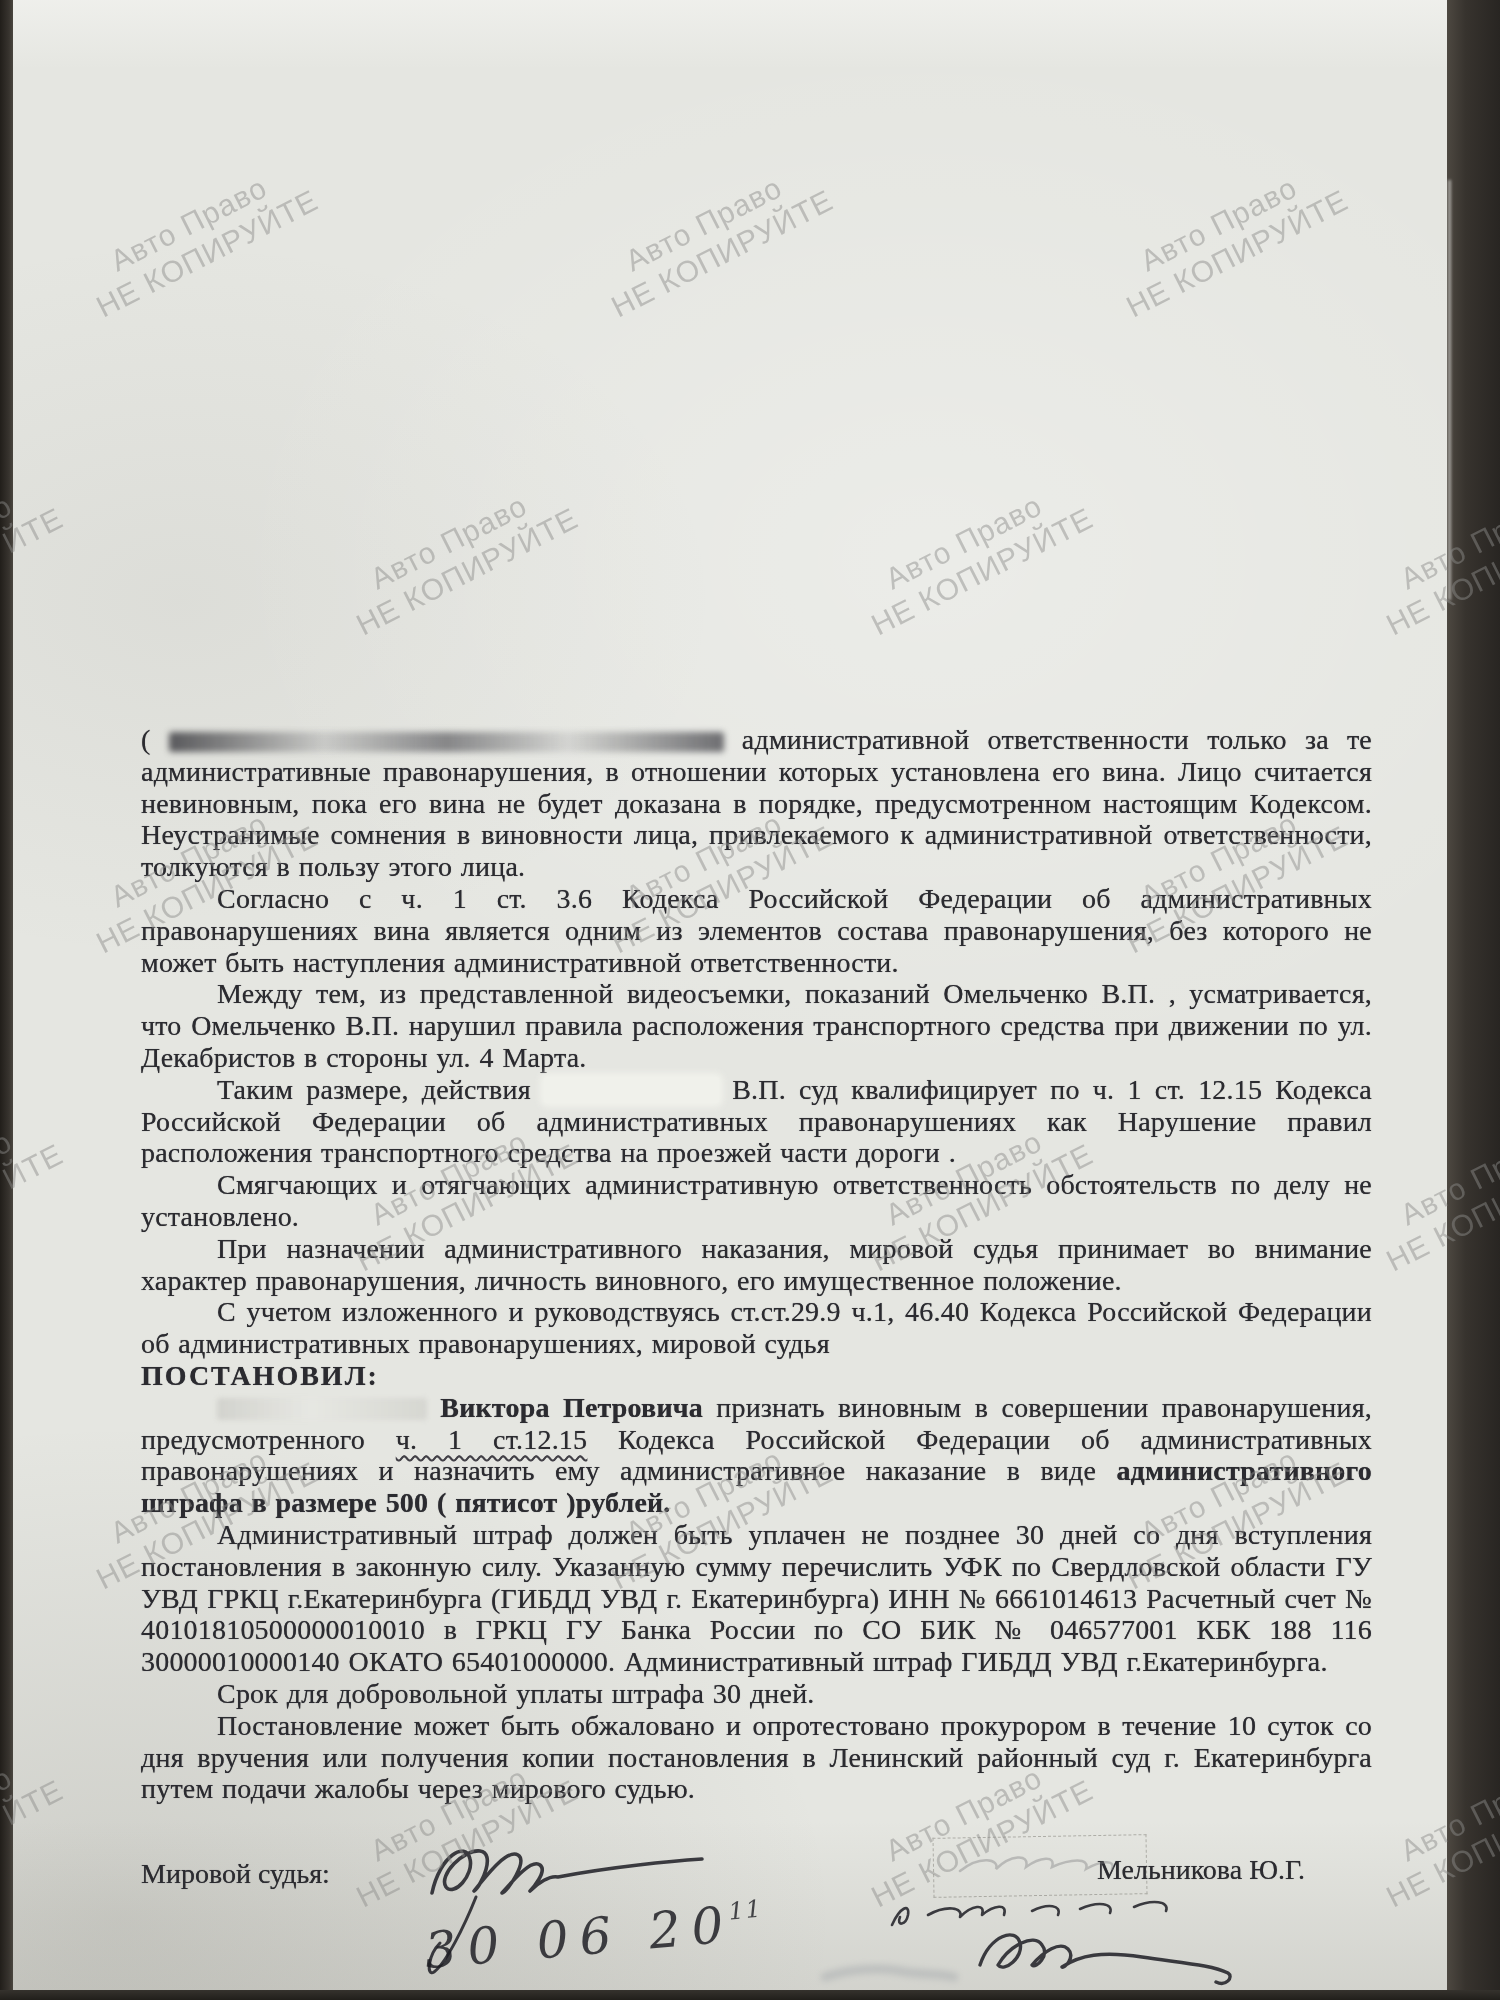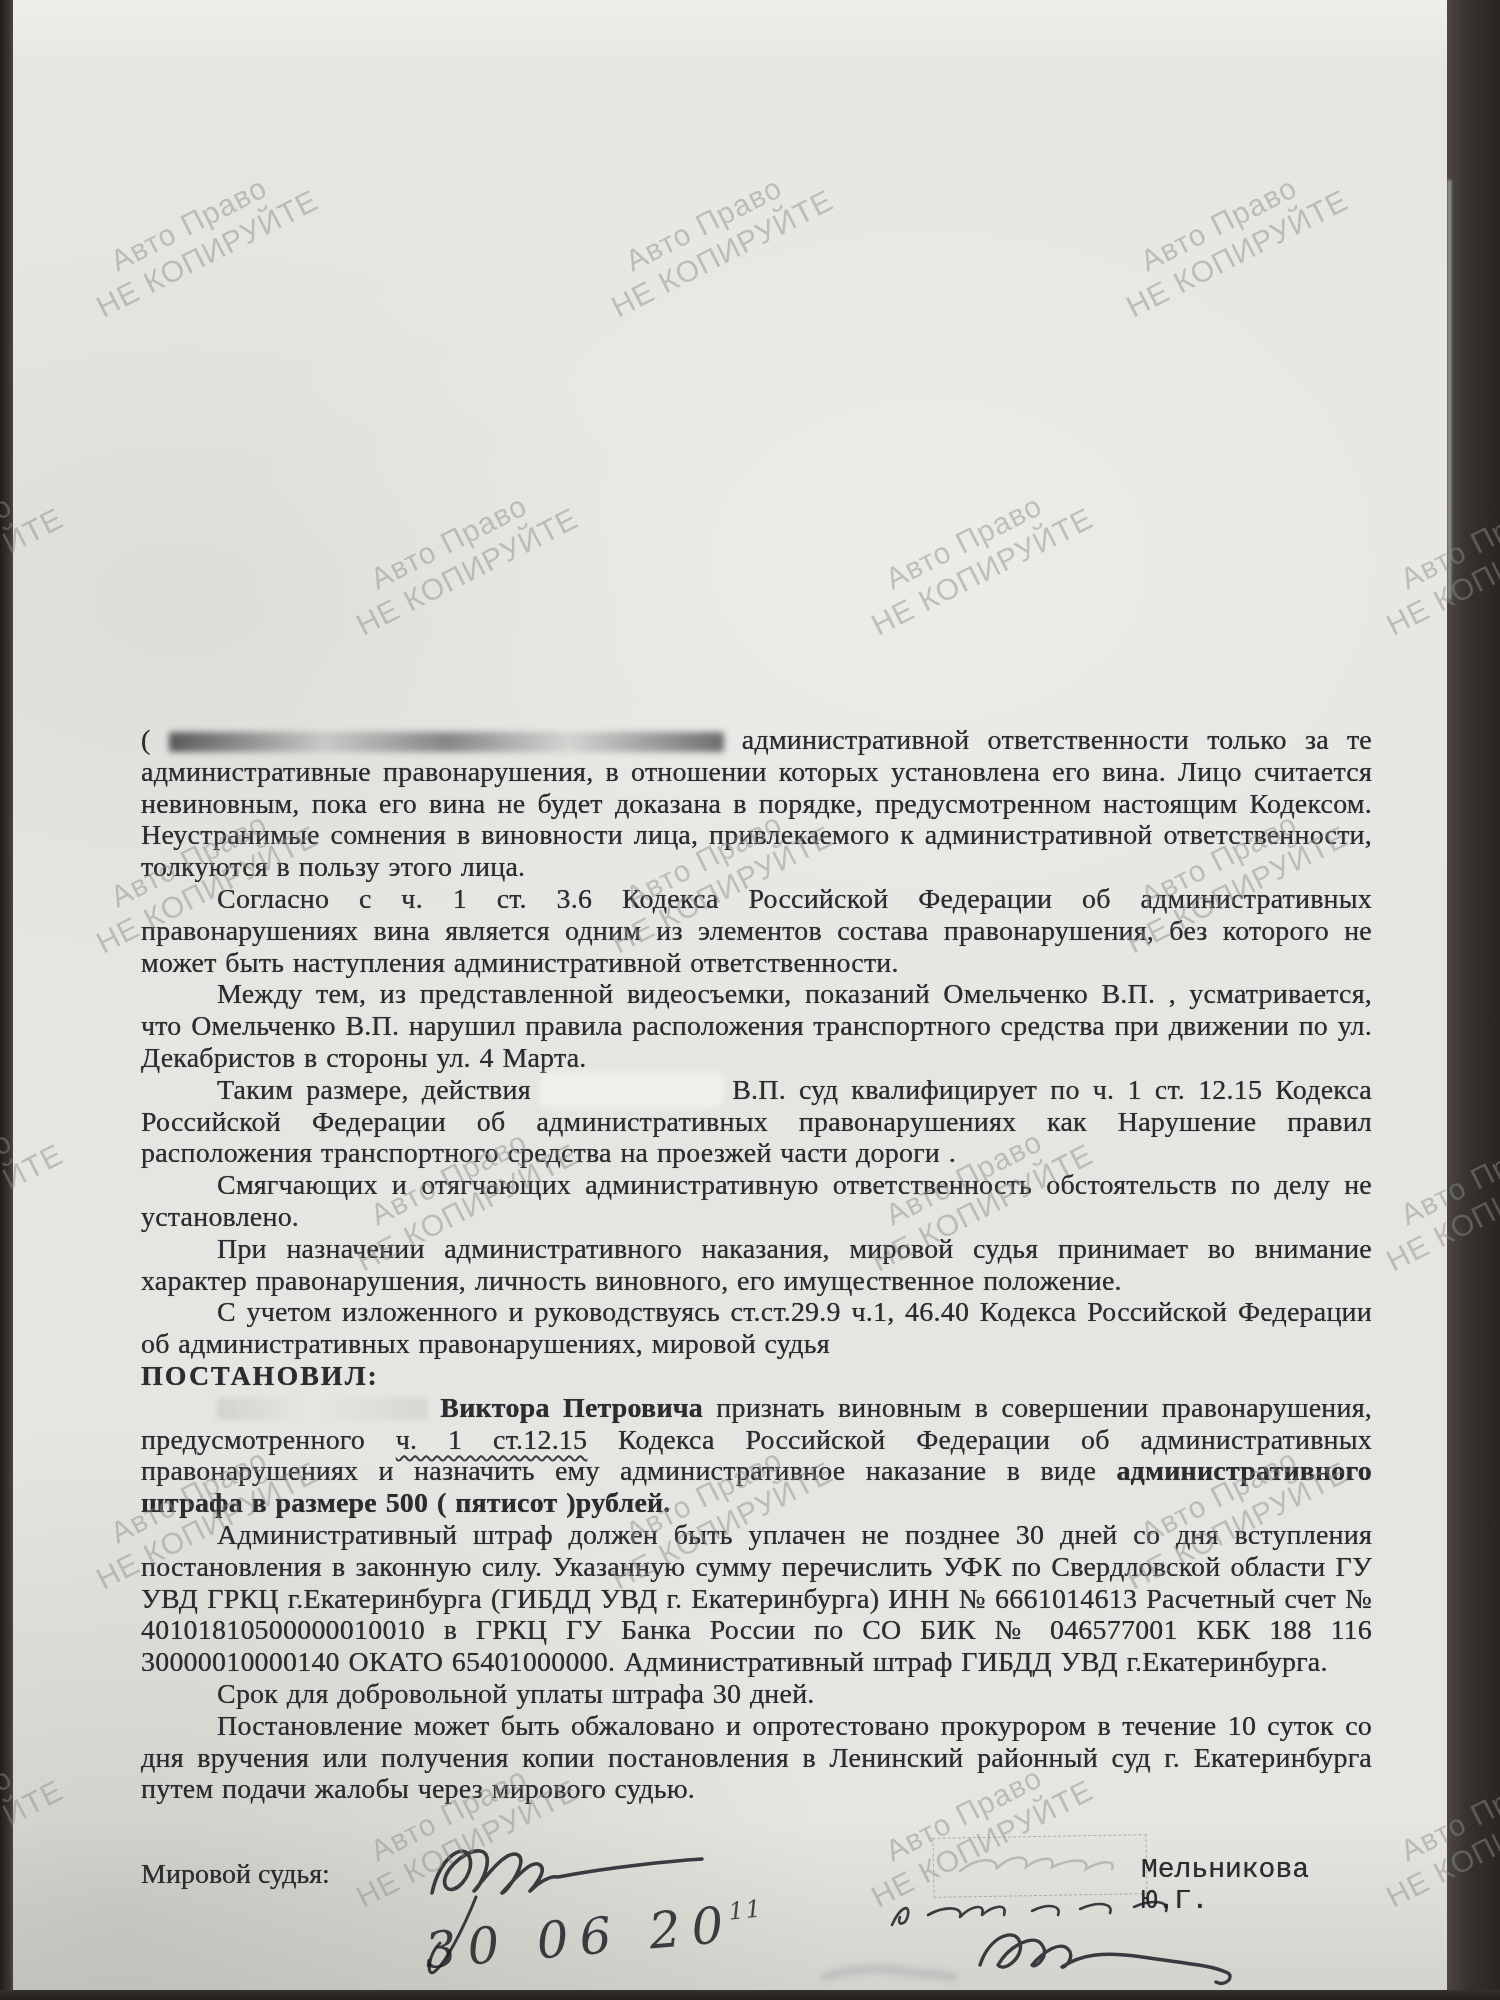--- a/index.html
+++ b/index.html
@@ -44,21 +44,21 @@
       rgba(72,72,78,.6) 50%,rgba(150,150,152,.22) 72%,rgba(62,62,68,.72));
       filter:blur(3px);margin-bottom:-3px;}
   .red-whiteout{background:#f0f1eb;box-shadow:0 0 7px 4px rgba(241,242,236,.95);
       filter:blur(.5px);margin-bottom:-4px;}
   .red-light-blur{background:linear-gradient(90deg,rgba(198,198,193,.6),
       rgba(232,232,228,.55) 45%,rgba(202,202,197,.55));filter:blur(2.5px);margin-bottom:-3px;}
   
   #sig-row{position:absolute;left:141px;top:1854px;width:1231px;height:40px;z-index:4;
       font-size:28px;color:#2b2b30;text-shadow:0 0 .7px rgba(43,43,48,.8);}
   #judge-label{position:absolute;left:0;top:4px;}
-  #judge-name{position:absolute;left:1000px;top:0;font-family:Liberation Mono, monospace;}
+  #judge-name{position:absolute;left:956px;top:0;}
   #stamp-box{position:absolute;left:933px;top:1836px;width:212px;height:58px;z-index:3;
       border:1.6px dashed rgba(110,108,100,.45);transform:rotate(-1deg);}
   #handwriting{position:absolute;left:380px;top:1815px;z-index:5;}
   .ink{fill:none;stroke:#1d1d24;stroke-linecap:round;stroke-linejoin:round;opacity:.85;}
   .ink-faint{fill:none;stroke:#7d7d80;stroke-linecap:round;opacity:.4;}
   .stamp-smudge{fill:none;stroke:#8d939b;stroke-linecap:round;opacity:.32;filter:blur(3px);}
   .hw-date{font-family:"DejaVu Serif",serif;font-style:italic;font-size:50px;
       fill:rgba(28,28,34,.83);letter-spacing:11px;}
   .hw-date-small{font-family:"DejaVu Serif",serif;font-style:italic;font-size:24px;
       fill:rgba(28,28,34,.8);letter-spacing:2px;}

